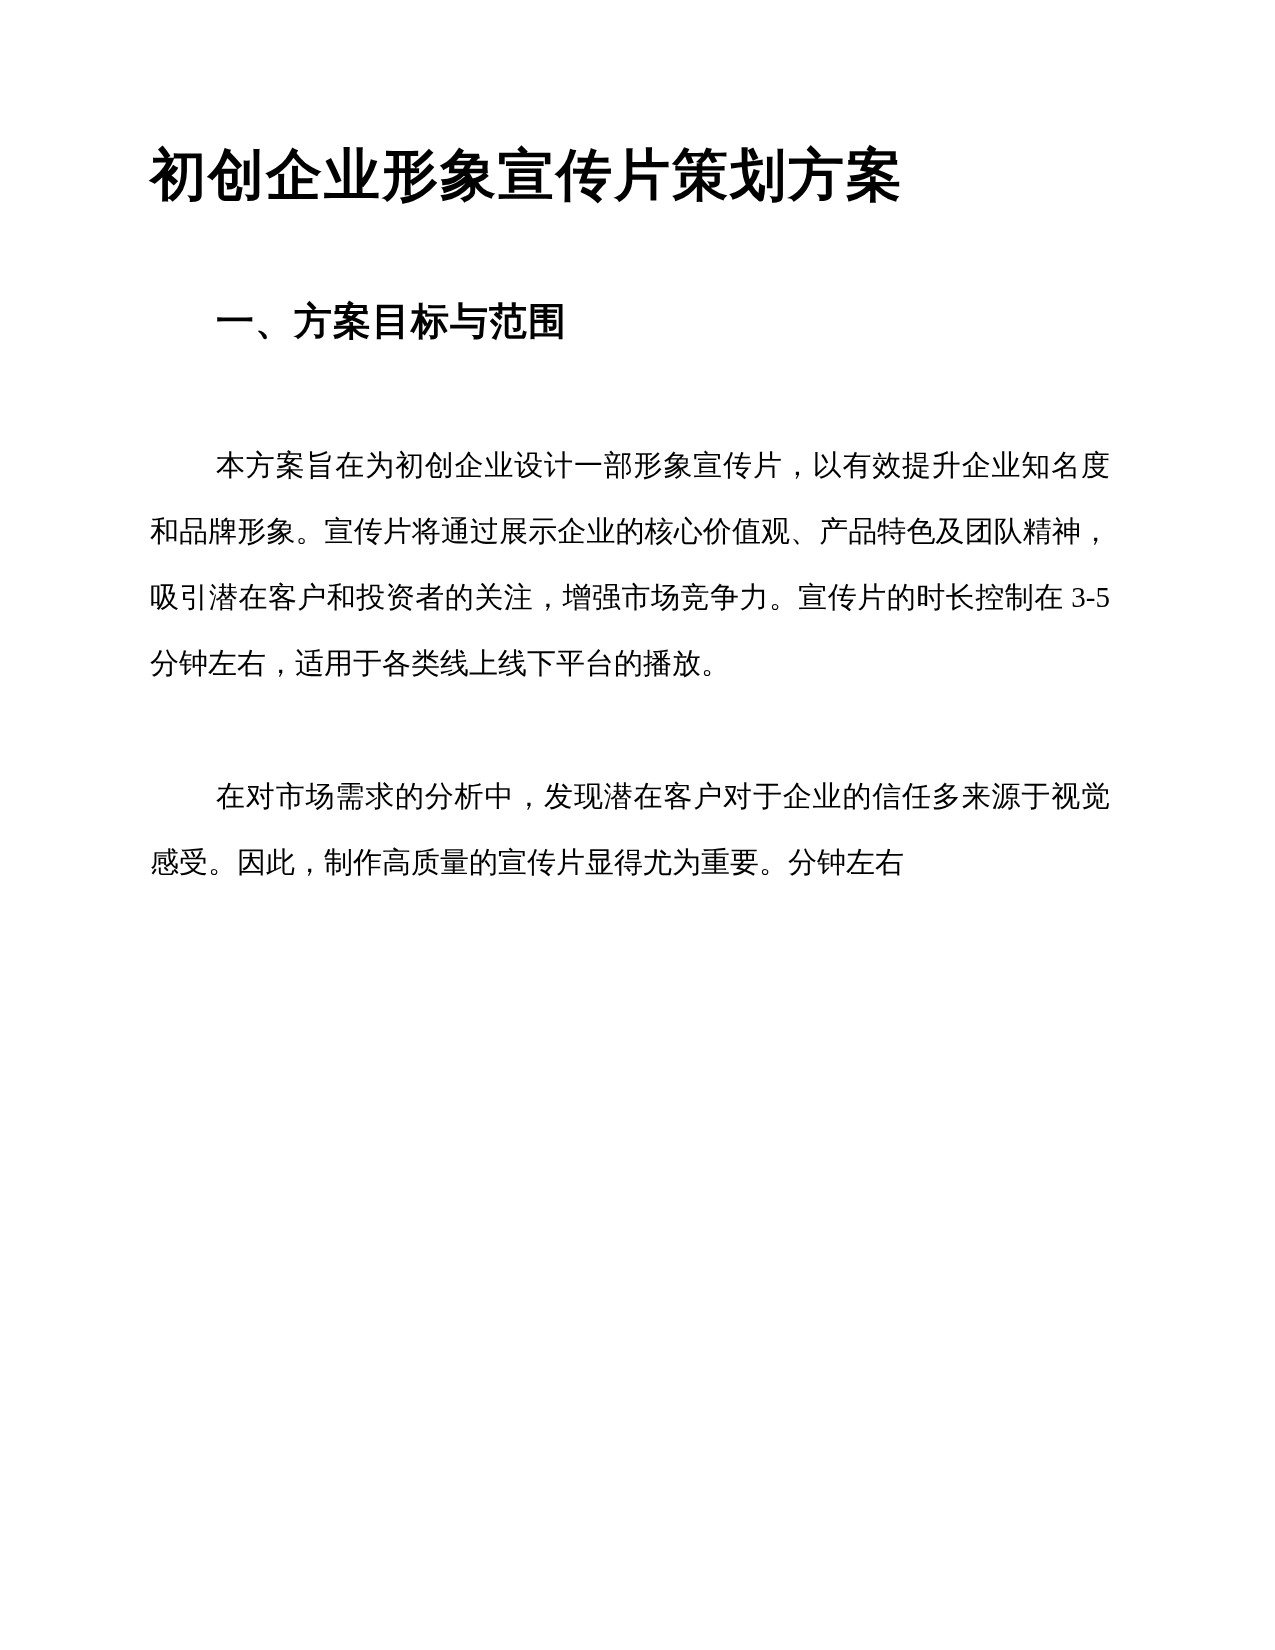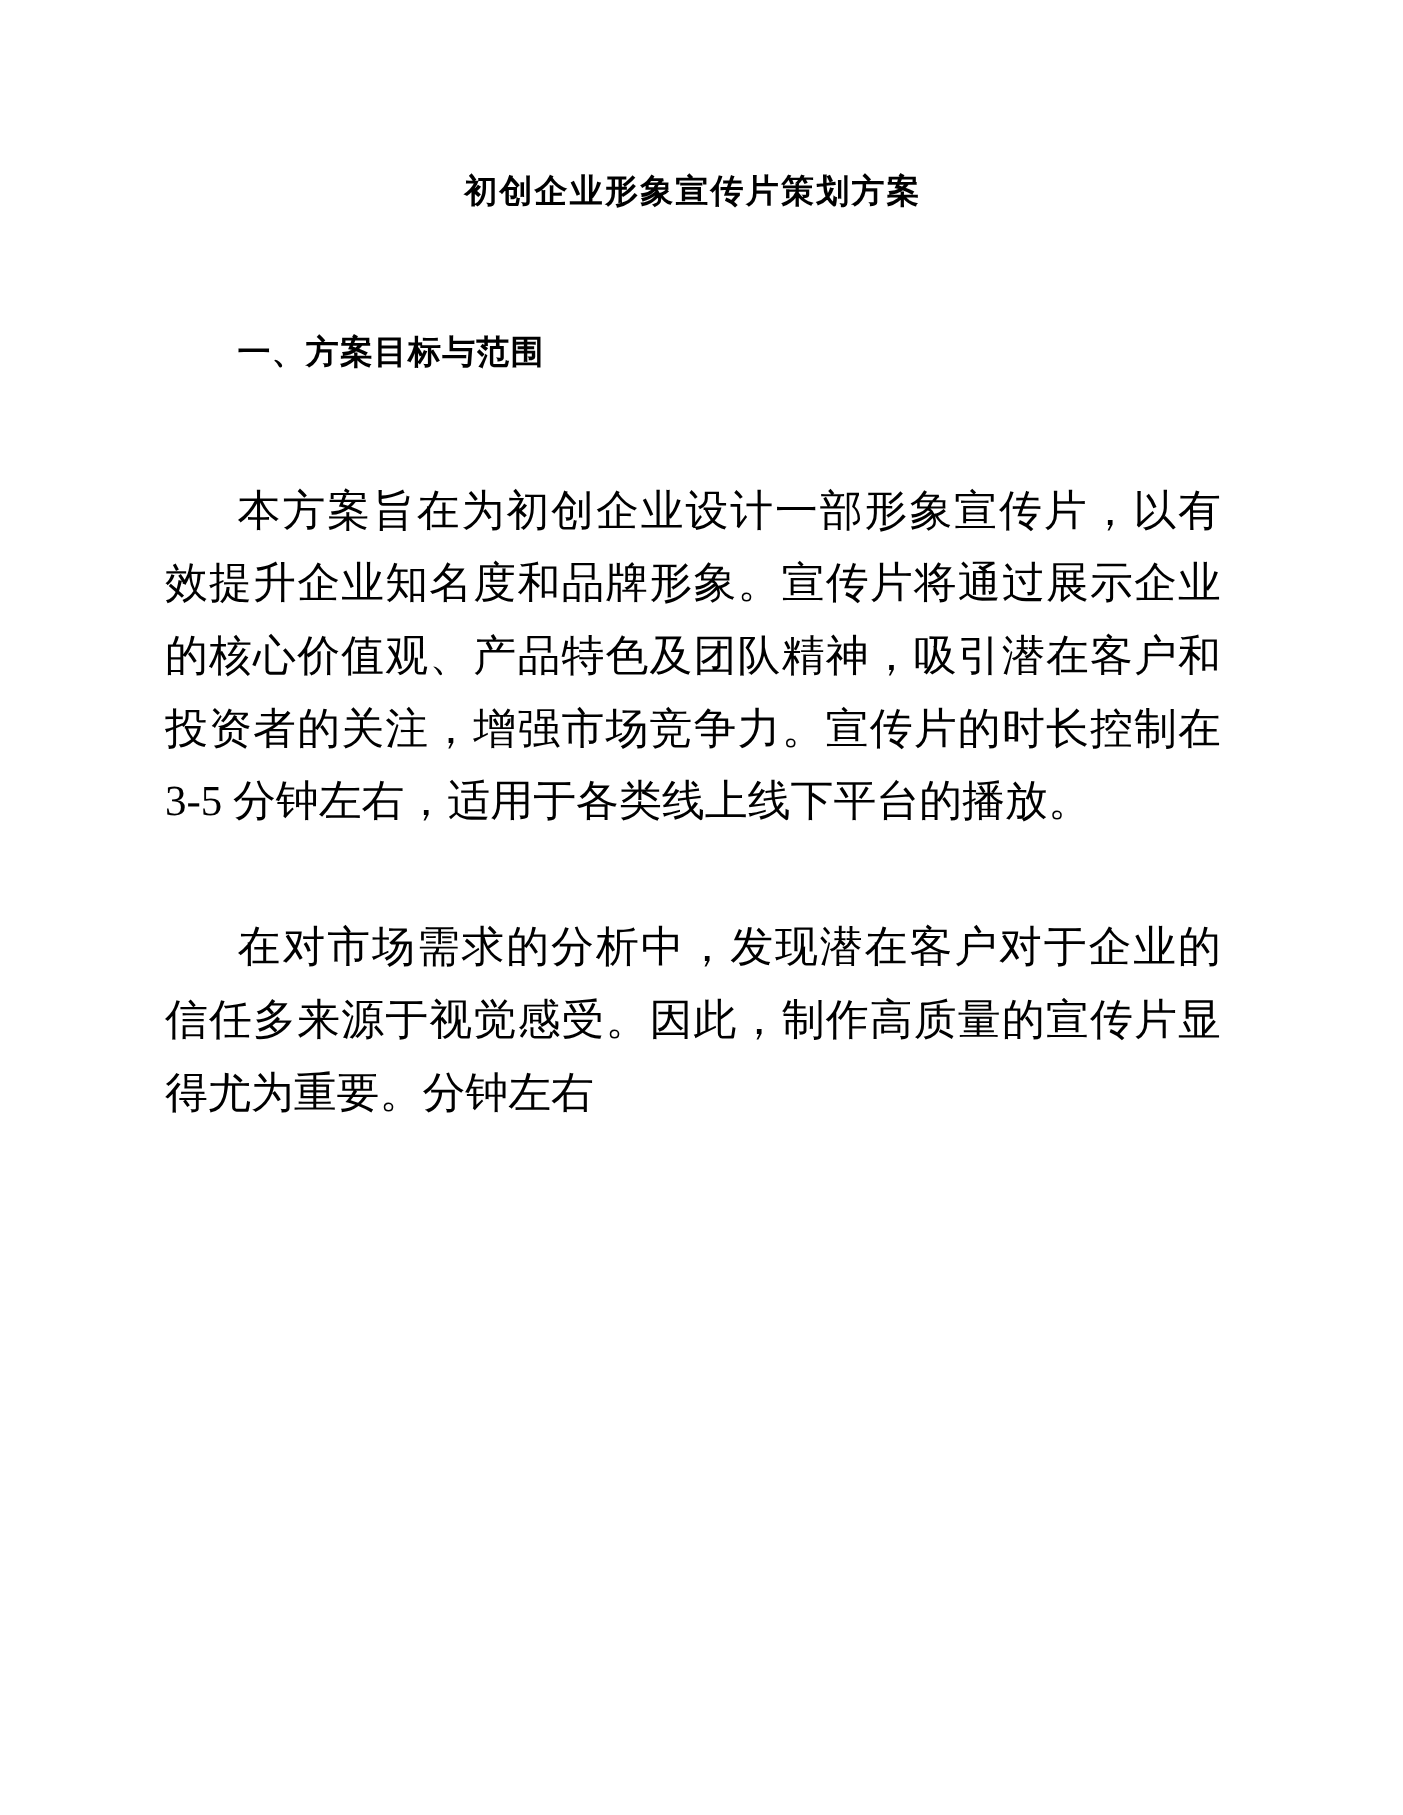--- a/index.html
+++ b/index.html
@@ -18,38 +18,37 @@
     box-sizing: border-box;
     width: 1275px;
     height: 1650px;
     padding: 0 165px 0 150px;
     background: #ffffff;
   }
   .doc-title {
     margin: 140px 0 0 0;
     font-family: "Liberation Sans", "DejaVu Sans", sans-serif;
     font-weight: bold;
-    font-size: 30px;
+    font-size: 56px;
     line-height: 70px;
     letter-spacing: 2px;
-    text-align: center;
     white-space: nowrap;
   }
   .sec-heading {
     margin: 0;
     padding-left: 66px;
     font-family: "Liberation Sans", "DejaVu Sans", sans-serif;
     font-weight: bold;
-    font-size: 30px;
+    font-size: 38px;
     line-height: 52px;
     letter-spacing: 1px;
   }
   .body-para {
     margin: 0;
-    font-size: 39px;
+    font-size: 29px;
     line-height: 66px;
     text-align: justify;
     text-indent: 66px;
     word-break: break-all;
   }
   .mt-heading1 { margin-top: 85px; }
   .mt-para1   { margin-top: 85px; }
   .mt-heading2 { margin-top: 76px; }
   .mt-para2   { margin-top: 70px; }
   .mt-para3   { margin-top: 67px; }

